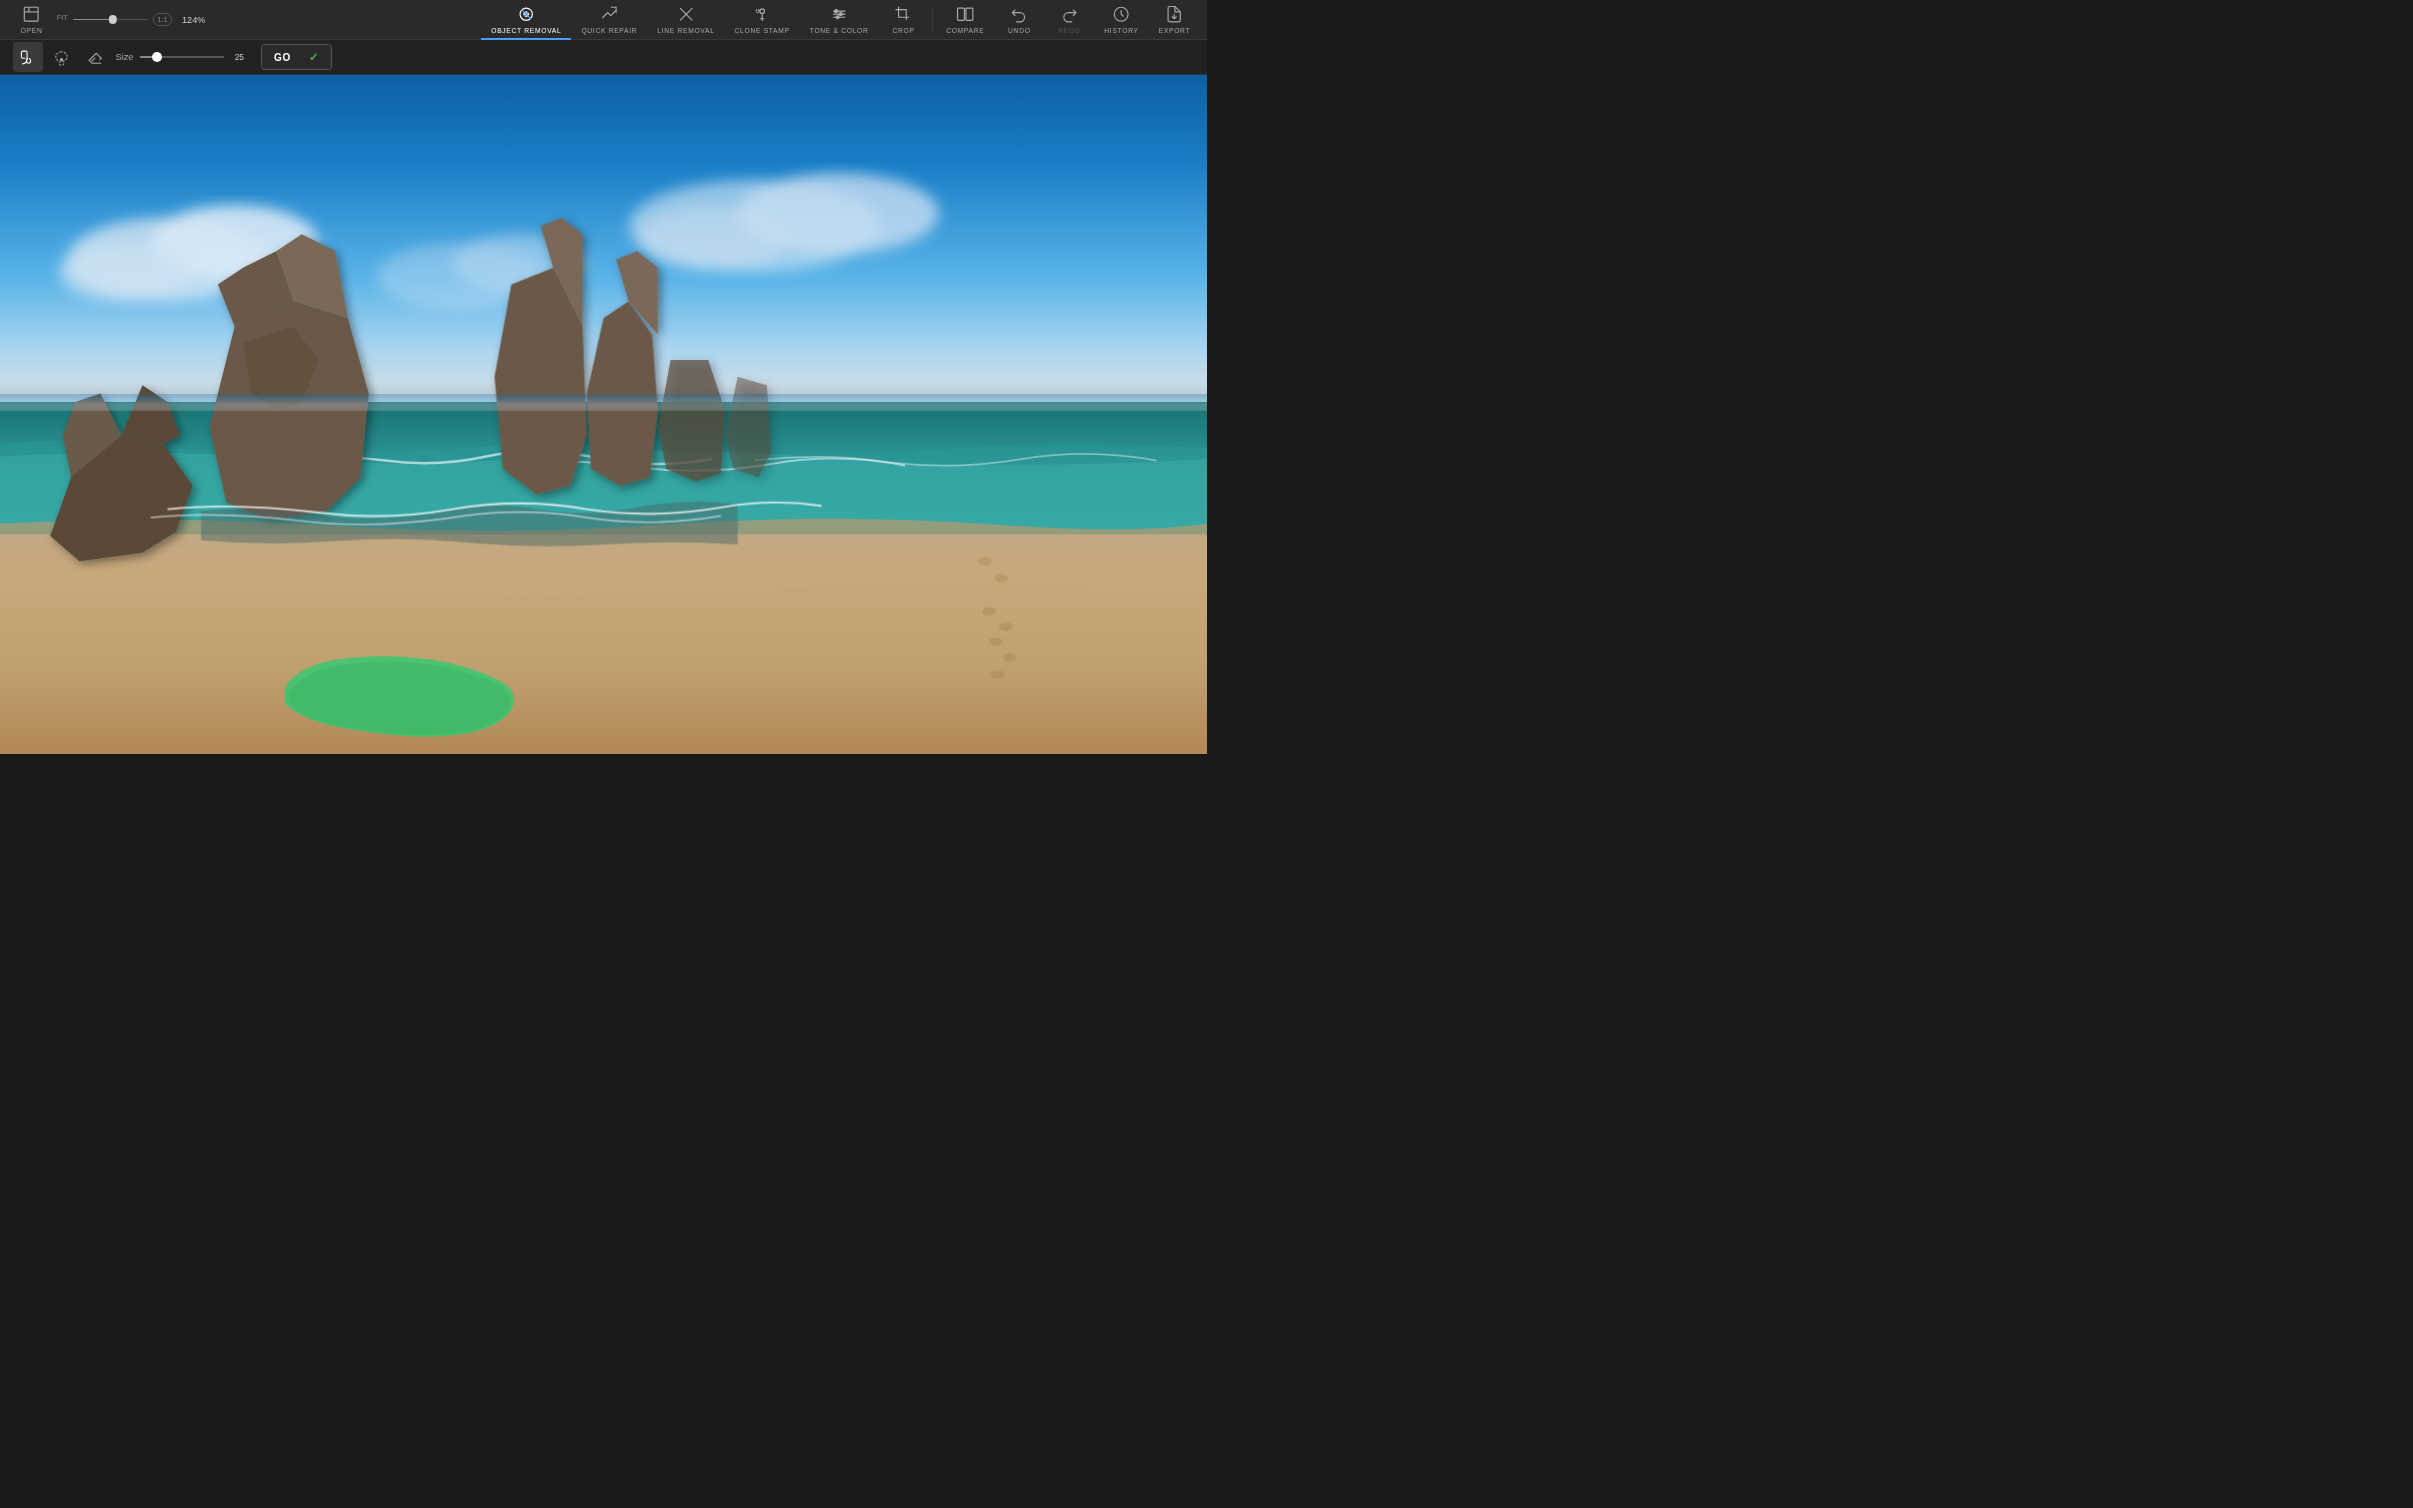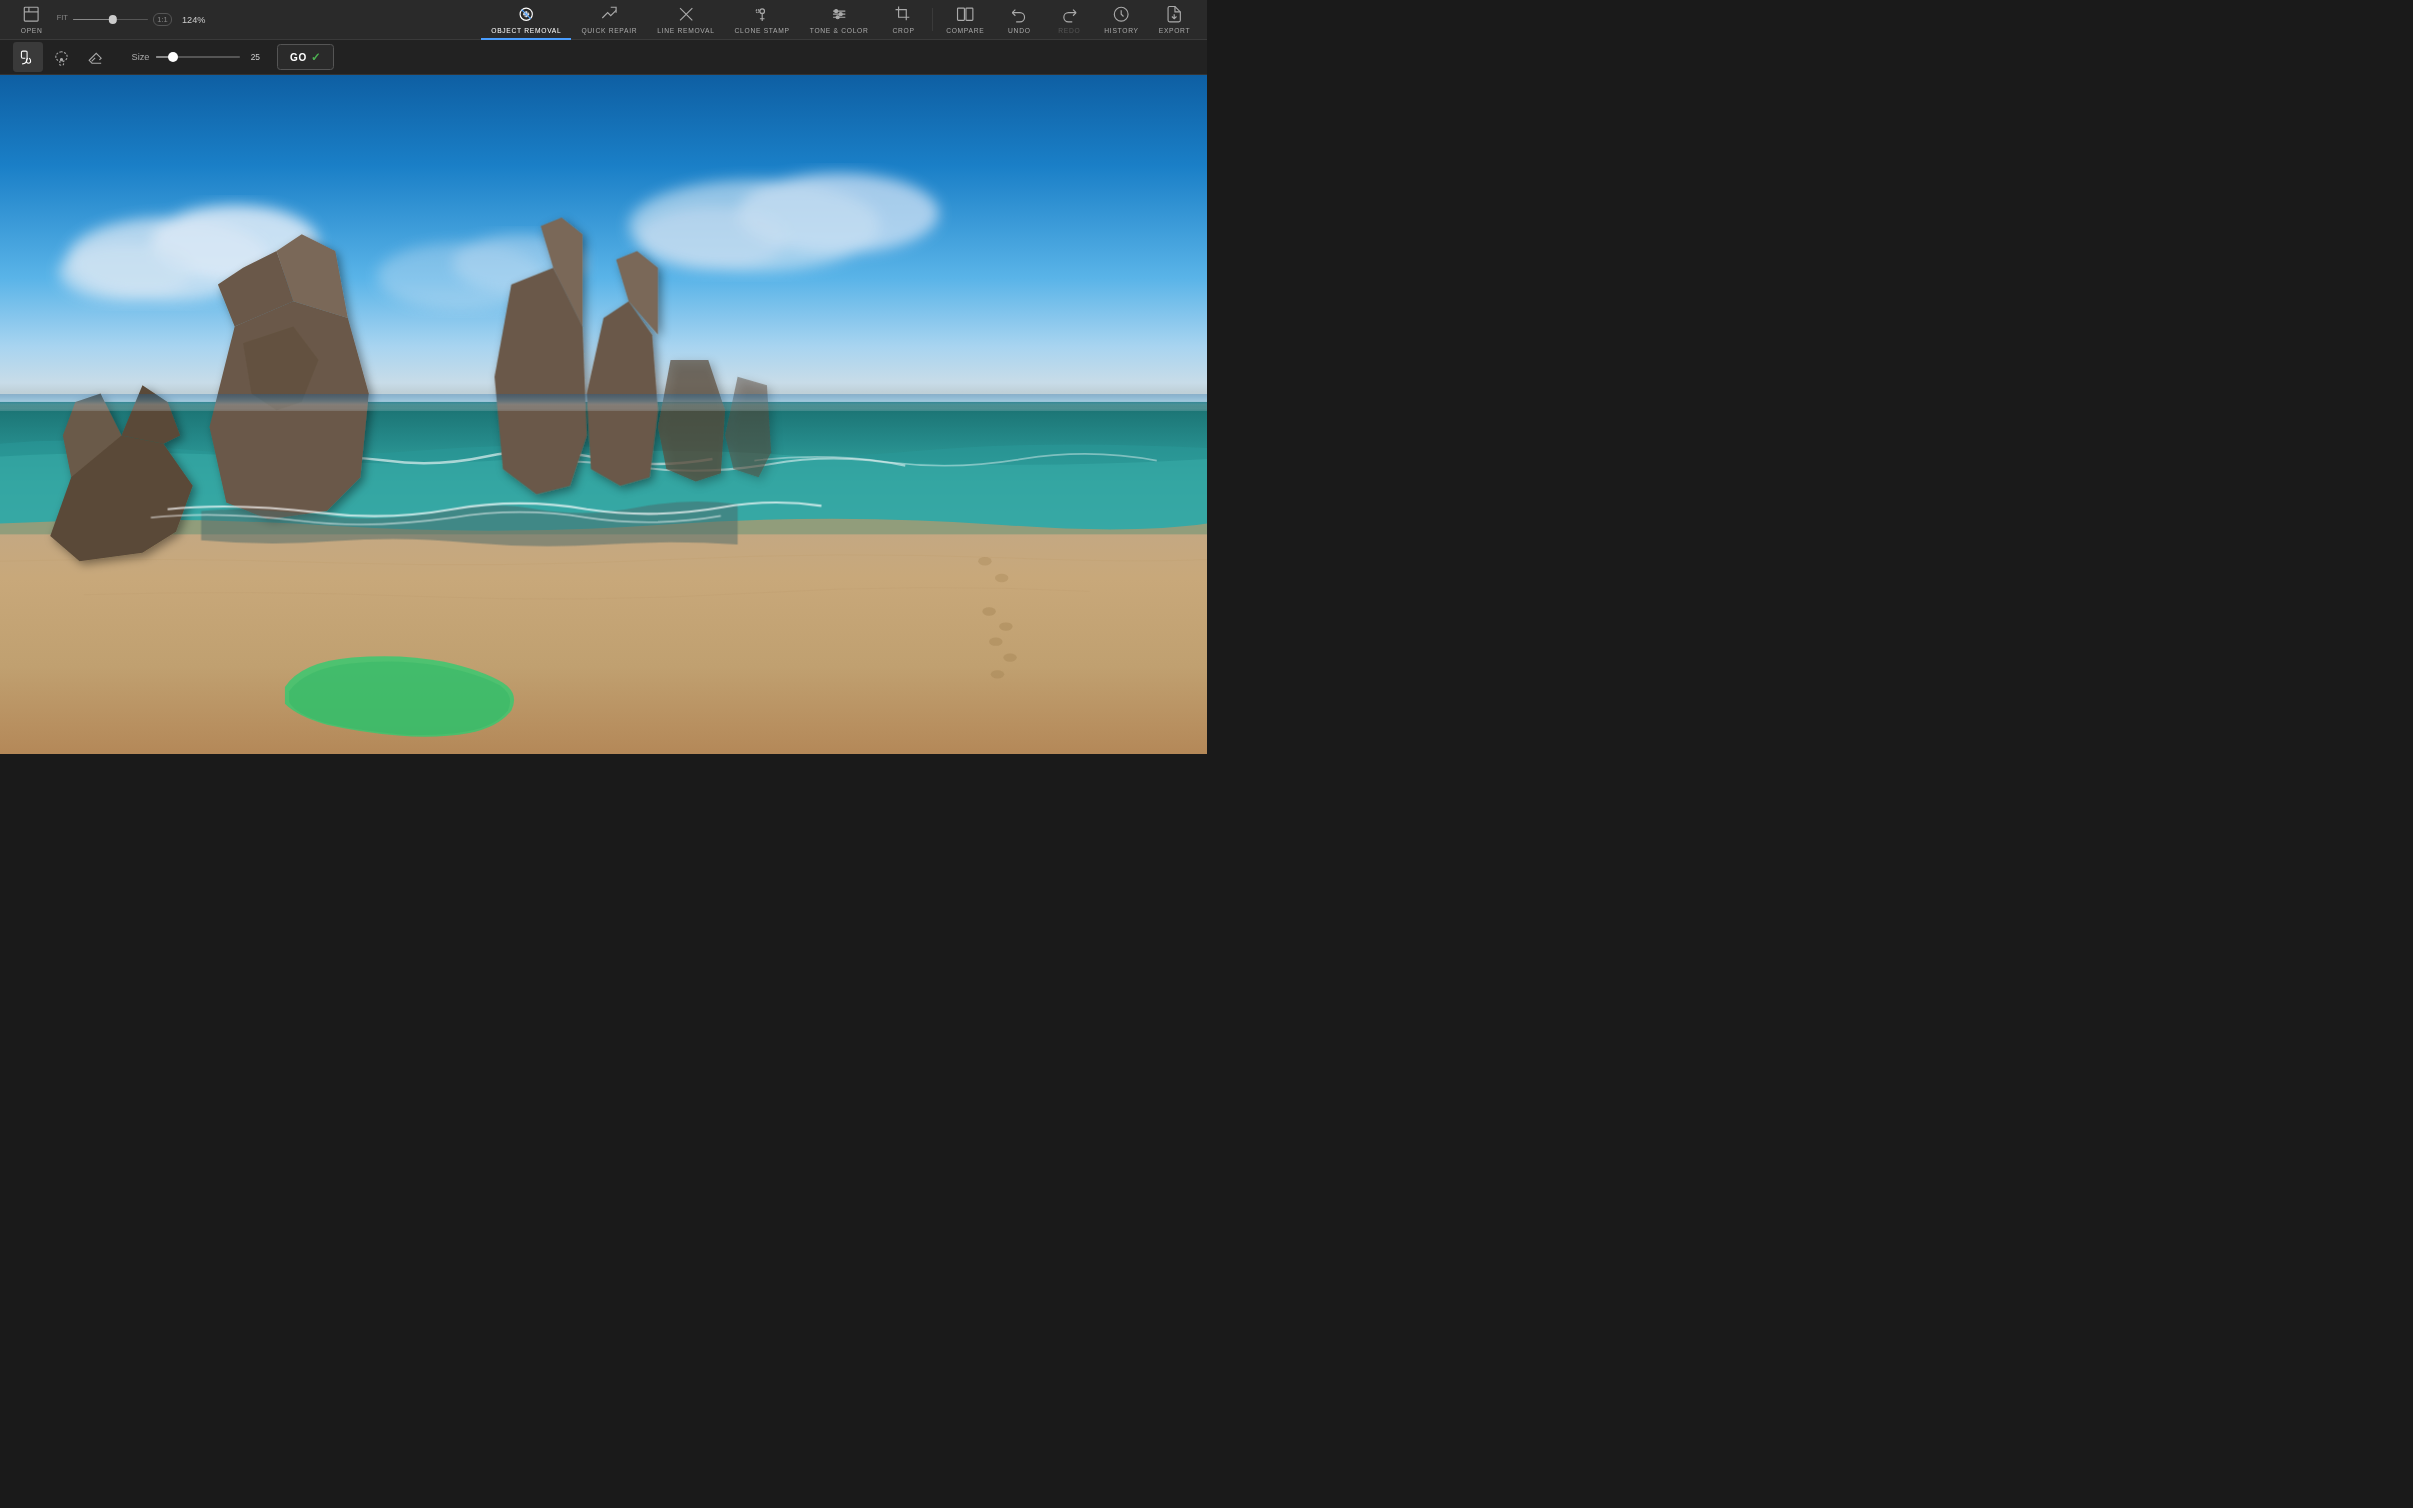--- a/index.html
+++ b/index.html
@@ -140,21 +140,21 @@
     }
     .brush-tool.active {
       background: #3a3a3a;
       color: #fff;
     }
 
     .size-control {
       display: flex;
       align-items: center;
       gap: 6.7px;
-      margin-left: 18px;
+      margin-left: 2px;
     }
     .size-label {
       color: #aaa;
       font-size: 9.2px;
     }
     .size-slider-wrap {
       position: relative;
       width: 84px;
       height: 17px;
       display: flex;
@@ -186,21 +186,21 @@
       color: #ccc;
       font-size: 8.4px;
       text-align: center;
       width: 17px;
     }
 
     .go-button {
       margin-left: 10px;
       display: flex;
       align-items: center;
-      gap: 4px;
+      gap: 18px;
       background: #2a2a2a;
       border: 0.8px solid #555;
       border-radius: 3.4px;
       padding: 5px 11.7px;
       cursor: pointer;
       color: #fff;
       font-size: 10px;
       font-weight: 600;
       letter-spacing: 0.8px;
     }

